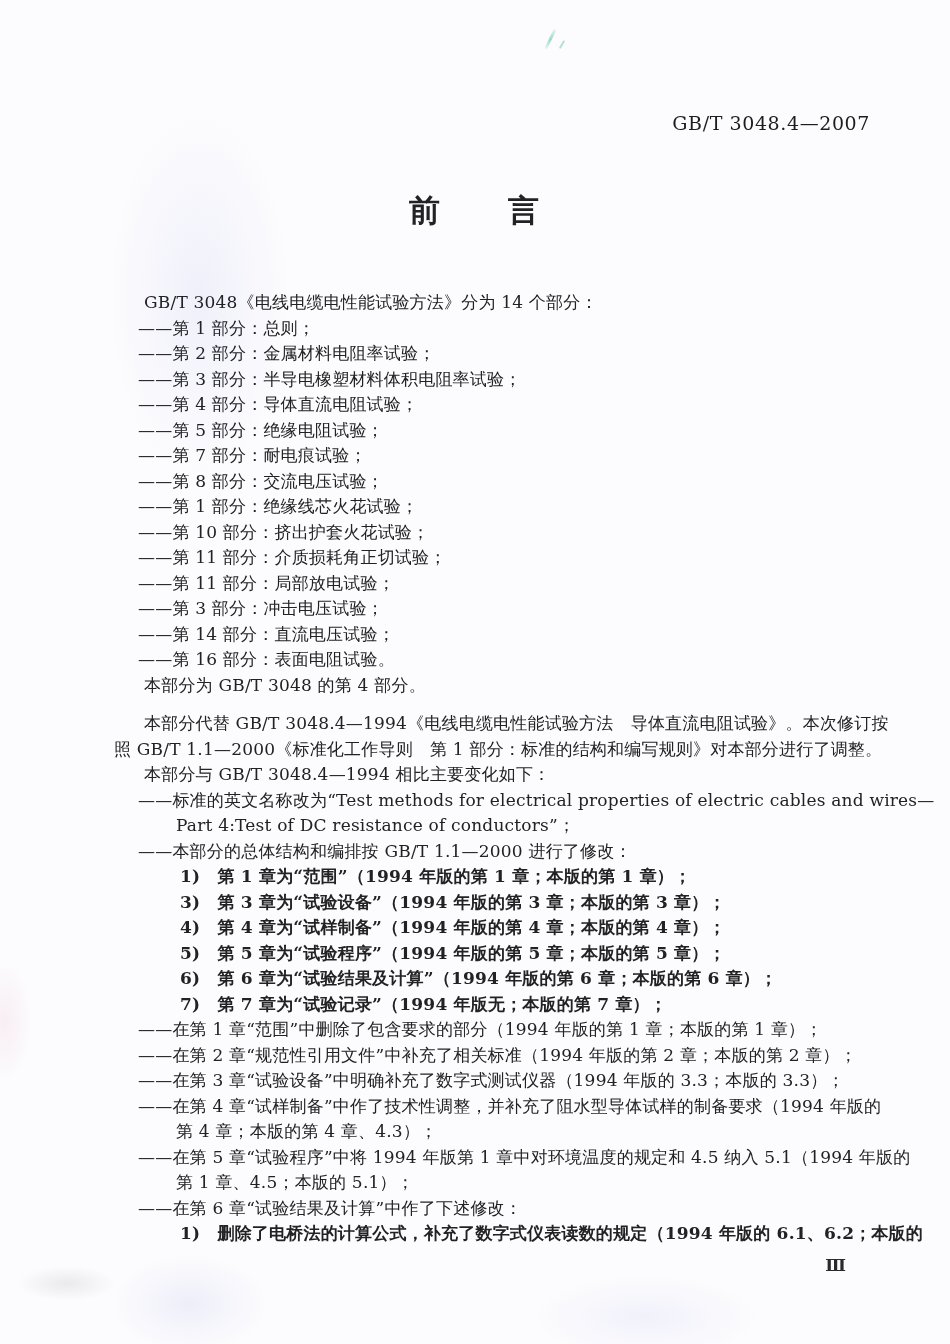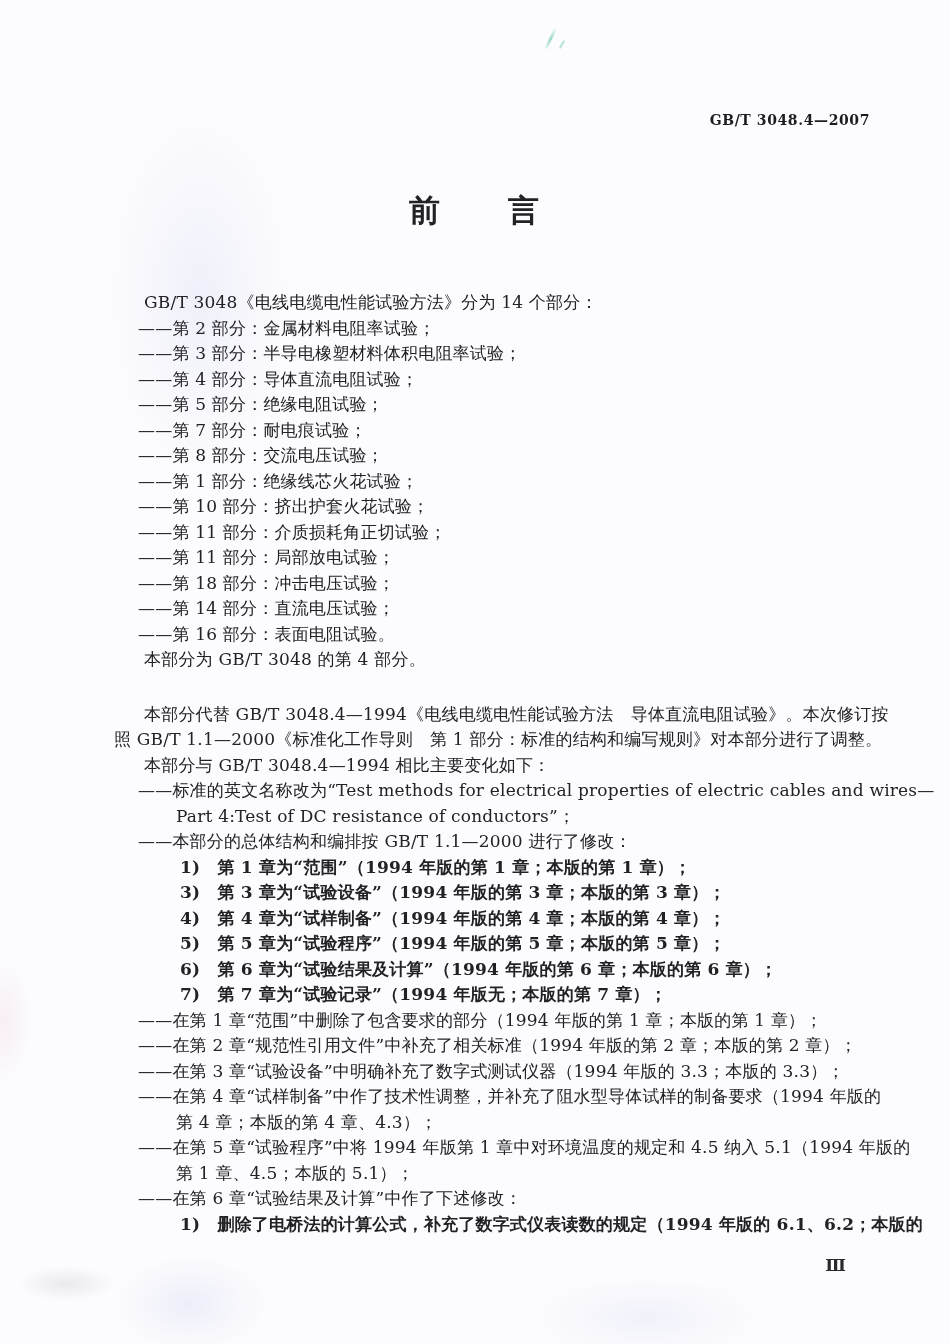--- a/index.html
+++ b/index.html
@@ -19,22 +19,22 @@
       radial-gradient(ellipse 110px 70px at 20% 97%, rgba(226,226,246,0.55), rgba(226,226,246,0) 70%),
       radial-gradient(ellipse 160px 60px at 68% 98%, rgba(230,230,248,0.5), rgba(230,230,248,0) 70%),
       radial-gradient(ellipse 40px 90px at 0.5% 76%, rgba(243,221,232,0.45), rgba(243,221,232,0) 70%),
       radial-gradient(ellipse 70px 25px at 7% 95.5%, rgba(180,180,185,0.25), rgba(180,180,185,0) 70%),
       #fcfcfe;
   }
   .std-number {
     position: absolute;
     top: 112px;
     right: 80px;
-    font-size: 14px;
-    font-weight: bold;
+    font-size: 19px;
+    font-weight: normal;
     letter-spacing: 0.6px;
     color: #1d1d21;
   }
   .page-title {
     position: absolute;
     top: 190px;
     left: 0;
     width: 100%;
     text-align: center;
     font-size: 31px;
@@ -53,21 +53,21 @@
   .line {
     line-height: 25.5px;
     height: 25.5px;
     white-space: nowrap;
     letter-spacing: 0.2px;
   }
   .p    { text-indent: 30px; }
   .dash { padding-left: 24px; }
   .cont { padding-left: 62px; }
   .num  { padding-left: 66px; font-weight: bold; }
-  .gap  { margin-top: 29px; }
+  .gap  { margin-top: 13px; }
   .page-number {
     position: absolute;
     top: 1255px;
     right: 104px;
     font-size: 17px;
     font-weight: bold;
     color: #2a2a2e;
   }
   .scan-mark-1 {
     position: absolute;
@@ -97,31 +97,32 @@
 
   <div class="scan-mark-1"></div>
   <div class="scan-mark-2"></div>
 
   <div class="std-number">GB/T 3048.4—2007</div>
 
   <div class="page-title">前　　言</div>
 
   <div class="body-text">
     <div class="line p">GB/T 3048《电线电缆电性能试验方法》分为 14 个部分：</div>
+    <div class="line dash">——第 1 部分：总则；</div>
     <div class="line dash">——第 2 部分：金属材料电阻率试验；</div>
     <div class="line dash">——第 3 部分：半导电橡塑材料体积电阻率试验；</div>
     <div class="line dash">——第 4 部分：导体直流电阻试验；</div>
     <div class="line dash">——第 5 部分：绝缘电阻试验；</div>
     <div class="line dash">——第 7 部分：耐电痕试验；</div>
     <div class="line dash">——第 8 部分：交流电压试验；</div>
     <div class="line dash">——第 1 部分：绝缘线芯火花试验；</div>
     <div class="line dash">——第 10 部分：挤出护套火花试验；</div>
     <div class="line dash">——第 11 部分：介质损耗角正切试验；</div>
     <div class="line dash">——第 11 部分：局部放电试验；</div>
-    <div class="line dash">——第 18 部分：冲击电压试验；</div>
+    <div class="line dash">——第 3 部分：冲击电压试验；</div>
     <div class="line dash">——第 14 部分：直流电压试验；</div>
     <div class="line dash">——第 16 部分：表面电阻试验。</div>
     <div class="line p">本部分为 GB/T 3048 的第 4 部分。</div>
     <div class="line p gap">本部分代替 GB/T 3048.4—1994《电线电缆电性能试验方法　导体直流电阻试验》。本次修订按</div>
     <div class="line">照 GB/T 1.1—2000《标准化工作导则　第 1 部分：标准的结构和编写规则》对本部分进行了调整。</div>
     <div class="line p">本部分与 GB/T 3048.4—1994 相比主要变化如下：</div>
     <div class="line dash">——标准的英文名称改为“Test methods for electrical properties of electric cables and wires—</div>
     <div class="line cont">Part 4:Test of DC resistance of conductors”；</div>
     <div class="line dash">——本部分的总体结构和编排按 GB/T 1.1—2000 进行了修改：</div>
     <div class="line num">1)　第 1 章为“范围”（1994 年版的第 1 章；本版的第 1 章）；</div>

